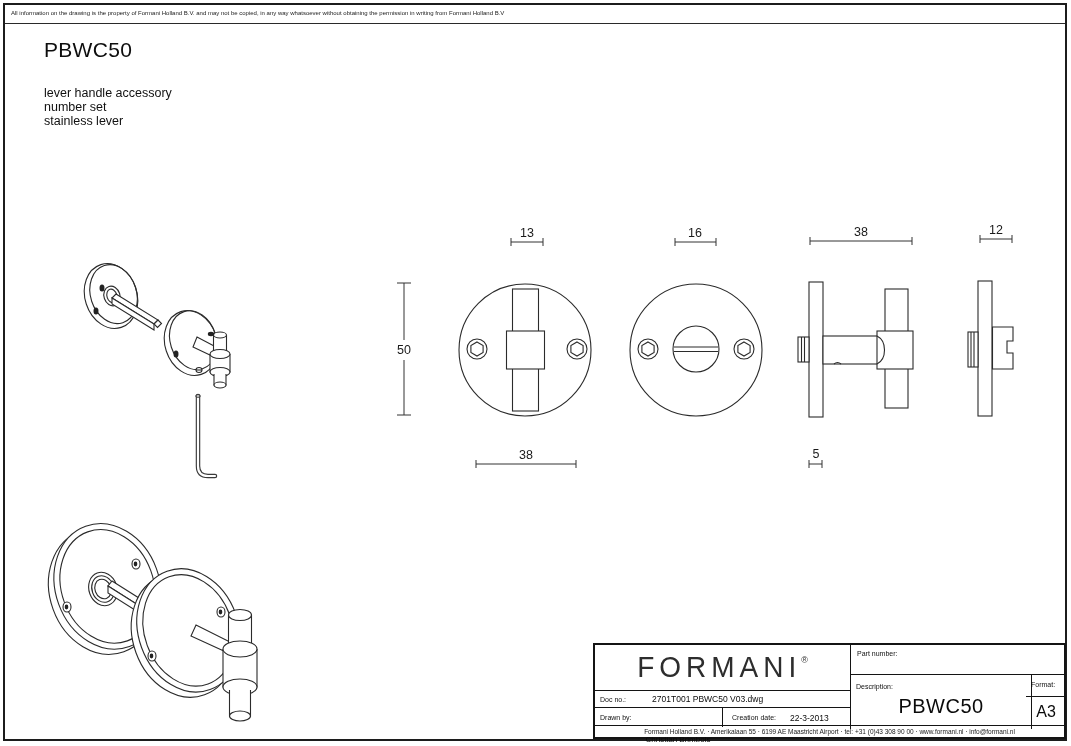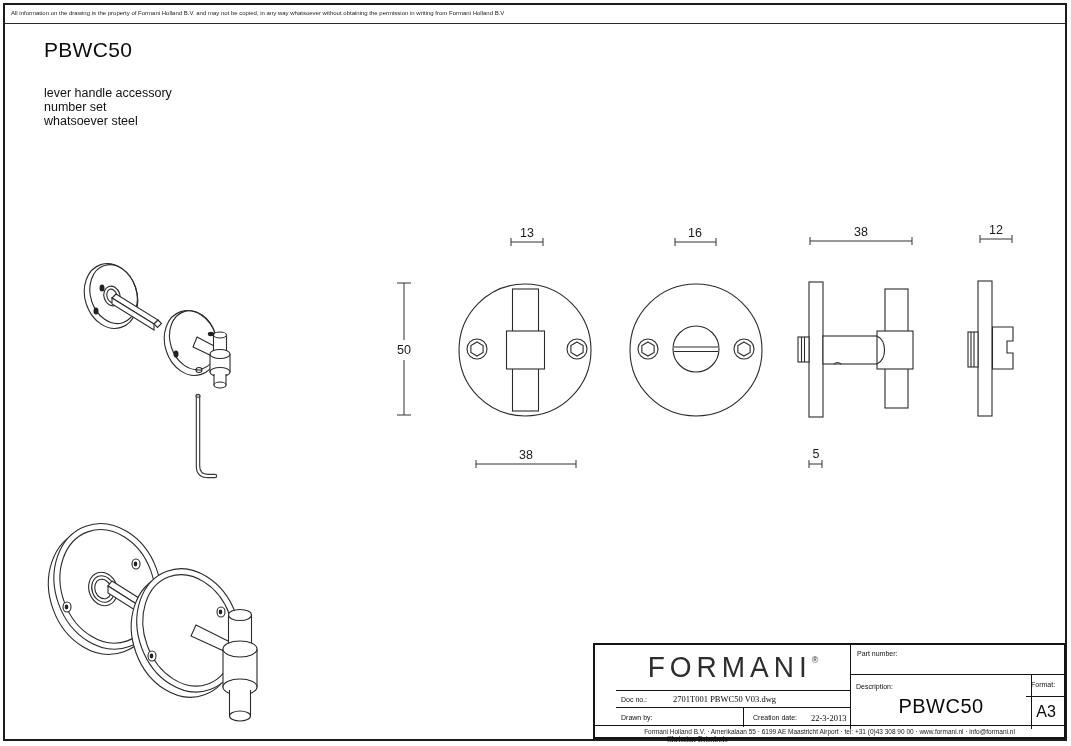--- a/index.html
+++ b/index.html
@@ -20,32 +20,32 @@
   .title-area{position:absolute;left:44px;top:38px;}
   .product-code{font-size:21px;color:#0d0d0d;letter-spacing:.3px;}
   .desc-lines{margin-top:24px;font-size:12.5px;line-height:14px;color:#111;}
   .drawing-svg{position:absolute;left:0;top:0;}
 
   
   .title-block{
     position:absolute;left:593px;top:643px;width:473px;height:96px;
     border:2px solid #141414;box-sizing:border-box;background:#fff;font-size:7px;
   }
-  .tb-left{position:absolute;left:0;top:0;width:256px;height:84px;border-right:1.5px solid #141414;box-sizing:border-box;padding-left:21px;}
+  .tb-left{position:absolute;left:0;top:0;width:256px;height:84px;border-right:1.5px solid #141414;box-sizing:border-box;}
   .tb-logo{height:46px;border-bottom:1px solid #141414;display:flex;align-items:center;justify-content:center;box-sizing:border-box;}
   .logo-text{
     font-size:28px;font-weight:100;letter-spacing:5px;color:#2d2d2d;
     transform:scaleY(1.05);white-space:nowrap;
   }
   .logo-reg{font-size:9px;vertical-align:14px;letter-spacing:0;}
   .tb-row{position:relative;border-bottom:1px solid #141414;box-sizing:border-box;display:flex;align-items:center;}
   .tb-doc{height:17px;}
   .tb-drawn{height:19px;border-bottom:none;}
   .tb-label{font-size:7px;color:#111;padding-left:5px;white-space:nowrap;}
-  .tb-value{font-size:8.5px;color:#0a0a0a;white-space:nowrap;font-family:Liberation Serif, serif;}
+  .tb-value{font-size:8.5px;color:#0a0a0a;white-space:nowrap;}
   .doc-value{margin-left:26px;}
   .drawn-value{margin-left:14px;margin-top:43px;}
   .tb-cell-div{position:absolute;left:127px;top:0;bottom:0;border-left:1.5px solid #141414;}
   .creation-label{position:absolute;left:132px;}
   .creation-value{position:absolute;left:195px;}
   .tb-right{position:absolute;left:256px;top:0;width:215px;height:84px;box-sizing:border-box;}
   .tb-part{height:30px;border-bottom:1px solid #141414;box-sizing:border-box;padding:3px 0 0 6px;}
   .tb-desc-row{position:relative;height:54px;}
   .tb-desc{position:absolute;left:0;top:0;width:181px;height:54px;border-right:1.5px solid #141414;box-sizing:border-box;}
   .tb-desc .tb-label{display:block;padding-top:8px;}
@@ -64,21 +64,21 @@
 
 <div class="page-border"></div>
 
 <div class="disclaimer">All information on the drawing is the property of Formani Holland B.V. and may not be copied, in any way whatsoever without obtaining the permission in writing from Formani Holland B.V</div>
 
 <div class="title-area">
   <div class="product-code">PBWC50</div>
   <div class="desc-lines">
     <div>lever handle accessory</div>
     <div>number set</div>
-    <div>whatsoever steel</div>
+    <div>stainless lever</div>
   </div>
 </div>
 
 <svg class="drawing-svg" width="1071" height="746" viewBox="0 0 1071 746" font-family="Liberation Sans, DejaVu Sans, sans-serif">
   <g stroke="#2b2b2b" stroke-width="1.1" fill="none">
 
     <g>
       <circle cx="525" cy="350" r="66" fill="#fff"></circle>
       <rect x="512.5" y="289" width="26" height="122" fill="#fff"></rect>
       <rect x="506.5" y="331" width="38" height="38" fill="#fff"></rect>

